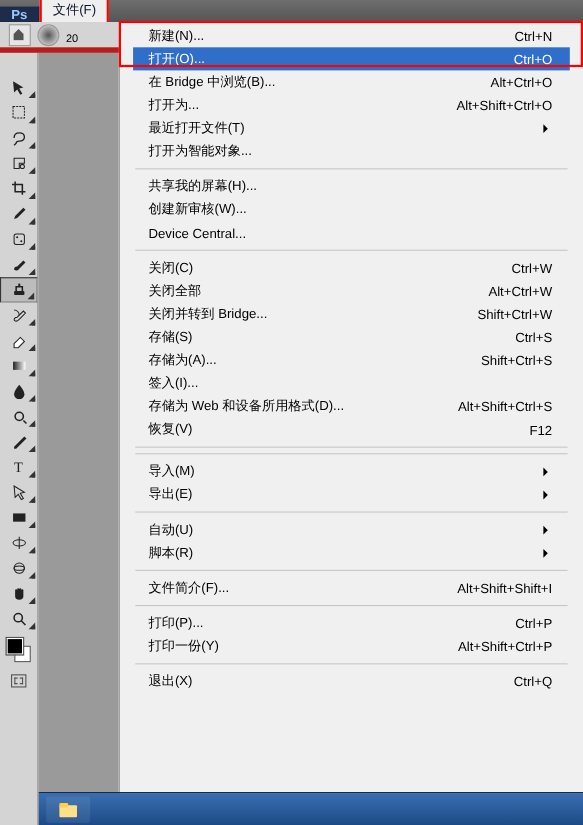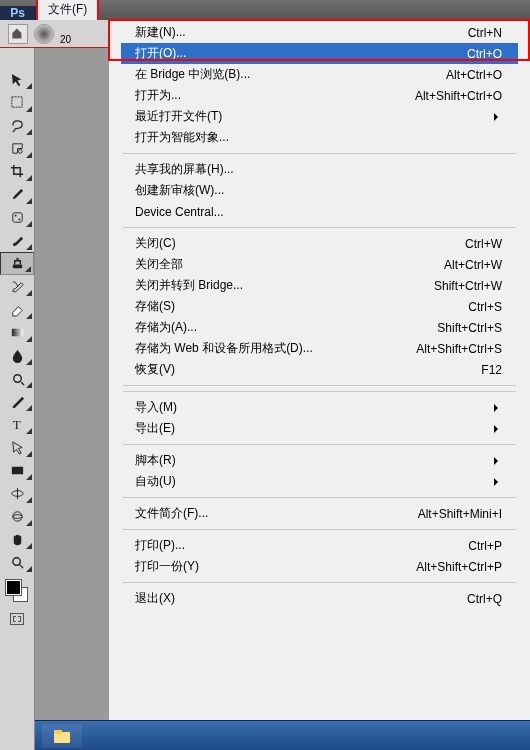--- a/index.html
+++ b/index.html
@@ -45,21 +45,21 @@
   .top-area {
     display: flex;
     height: 730px;
   }
   .opts-bar {
     position: absolute;
     left: 0; top: 20px;
     height: 28px;
     width: 108px;
     background: #d4d4d4;
-    border-bottom: 1px solid #b91c1c;
+    border-bottom: 5px solid #b91c1c;
     display: flex;
     align-items: center;
     gap: 6px;
     padding-left: 8px;
     z-index: 5;
   }
   .opts-item {
     width: 20px; height: 20px;
     background: #e6e6e6;
     border: 1px solid #999;
@@ -426,50 +426,53 @@
         </li>
         <li class="menu-item">
           <span>存储(S)</span>
           <span class="shortcut">Ctrl+S</span>
         </li>
         <li class="menu-item">
           <span>存储为(A)...</span>
           <span class="shortcut">Shift+Ctrl+S</span>
         </li>
         <li class="menu-item">
+          <span>签入(I)...</span>
+        </li>
+        <li class="menu-item">
           <span>存储为 Web 和设备所用格式(D)...</span>
           <span class="shortcut">Alt+Shift+Ctrl+S</span>
         </li>
         <li class="menu-item">
           <span>恢复(V)</span>
           <span class="shortcut">F12</span>
         </li>
         <li class="menu-sep"></li>
         <li class="menu-sep"></li>
         <li class="menu-item">
           <span>导入(M)</span>
           <span class="sub arrow-r"></span>
         </li>
         <li class="menu-item">
           <span>导出(E)</span>
           <span class="sub arrow-r"></span>
         </li>
         <li class="menu-sep"></li>
         <li class="menu-item">
+          <span>自动(U)</span>
+          <span class="sub arrow-r"></span>
+        </li>
+        <li class="menu-item">
           <span>脚本(R)</span>
           <span class="sub arrow-r"></span>
         </li>
-        <li class="menu-item">
-          <span>自动(U)</span>
-          <span class="sub arrow-r"></span>
-        </li>
         <li class="menu-sep"></li>
         <li class="menu-item">
           <span>文件简介(F)...</span>
-          <span class="shortcut">Alt+Shift+Mini+I</span>
+          <span class="shortcut">Alt+Shift+Shift+I</span>
         </li>
         <li class="menu-sep"></li>
         <li class="menu-item">
           <span>打印(P)...</span>
           <span class="shortcut">Ctrl+P</span>
         </li>
         <li class="menu-item">
           <span>打印一份(Y)</span>
           <span class="shortcut">Alt+Shift+Ctrl+P</span>
         </li>

